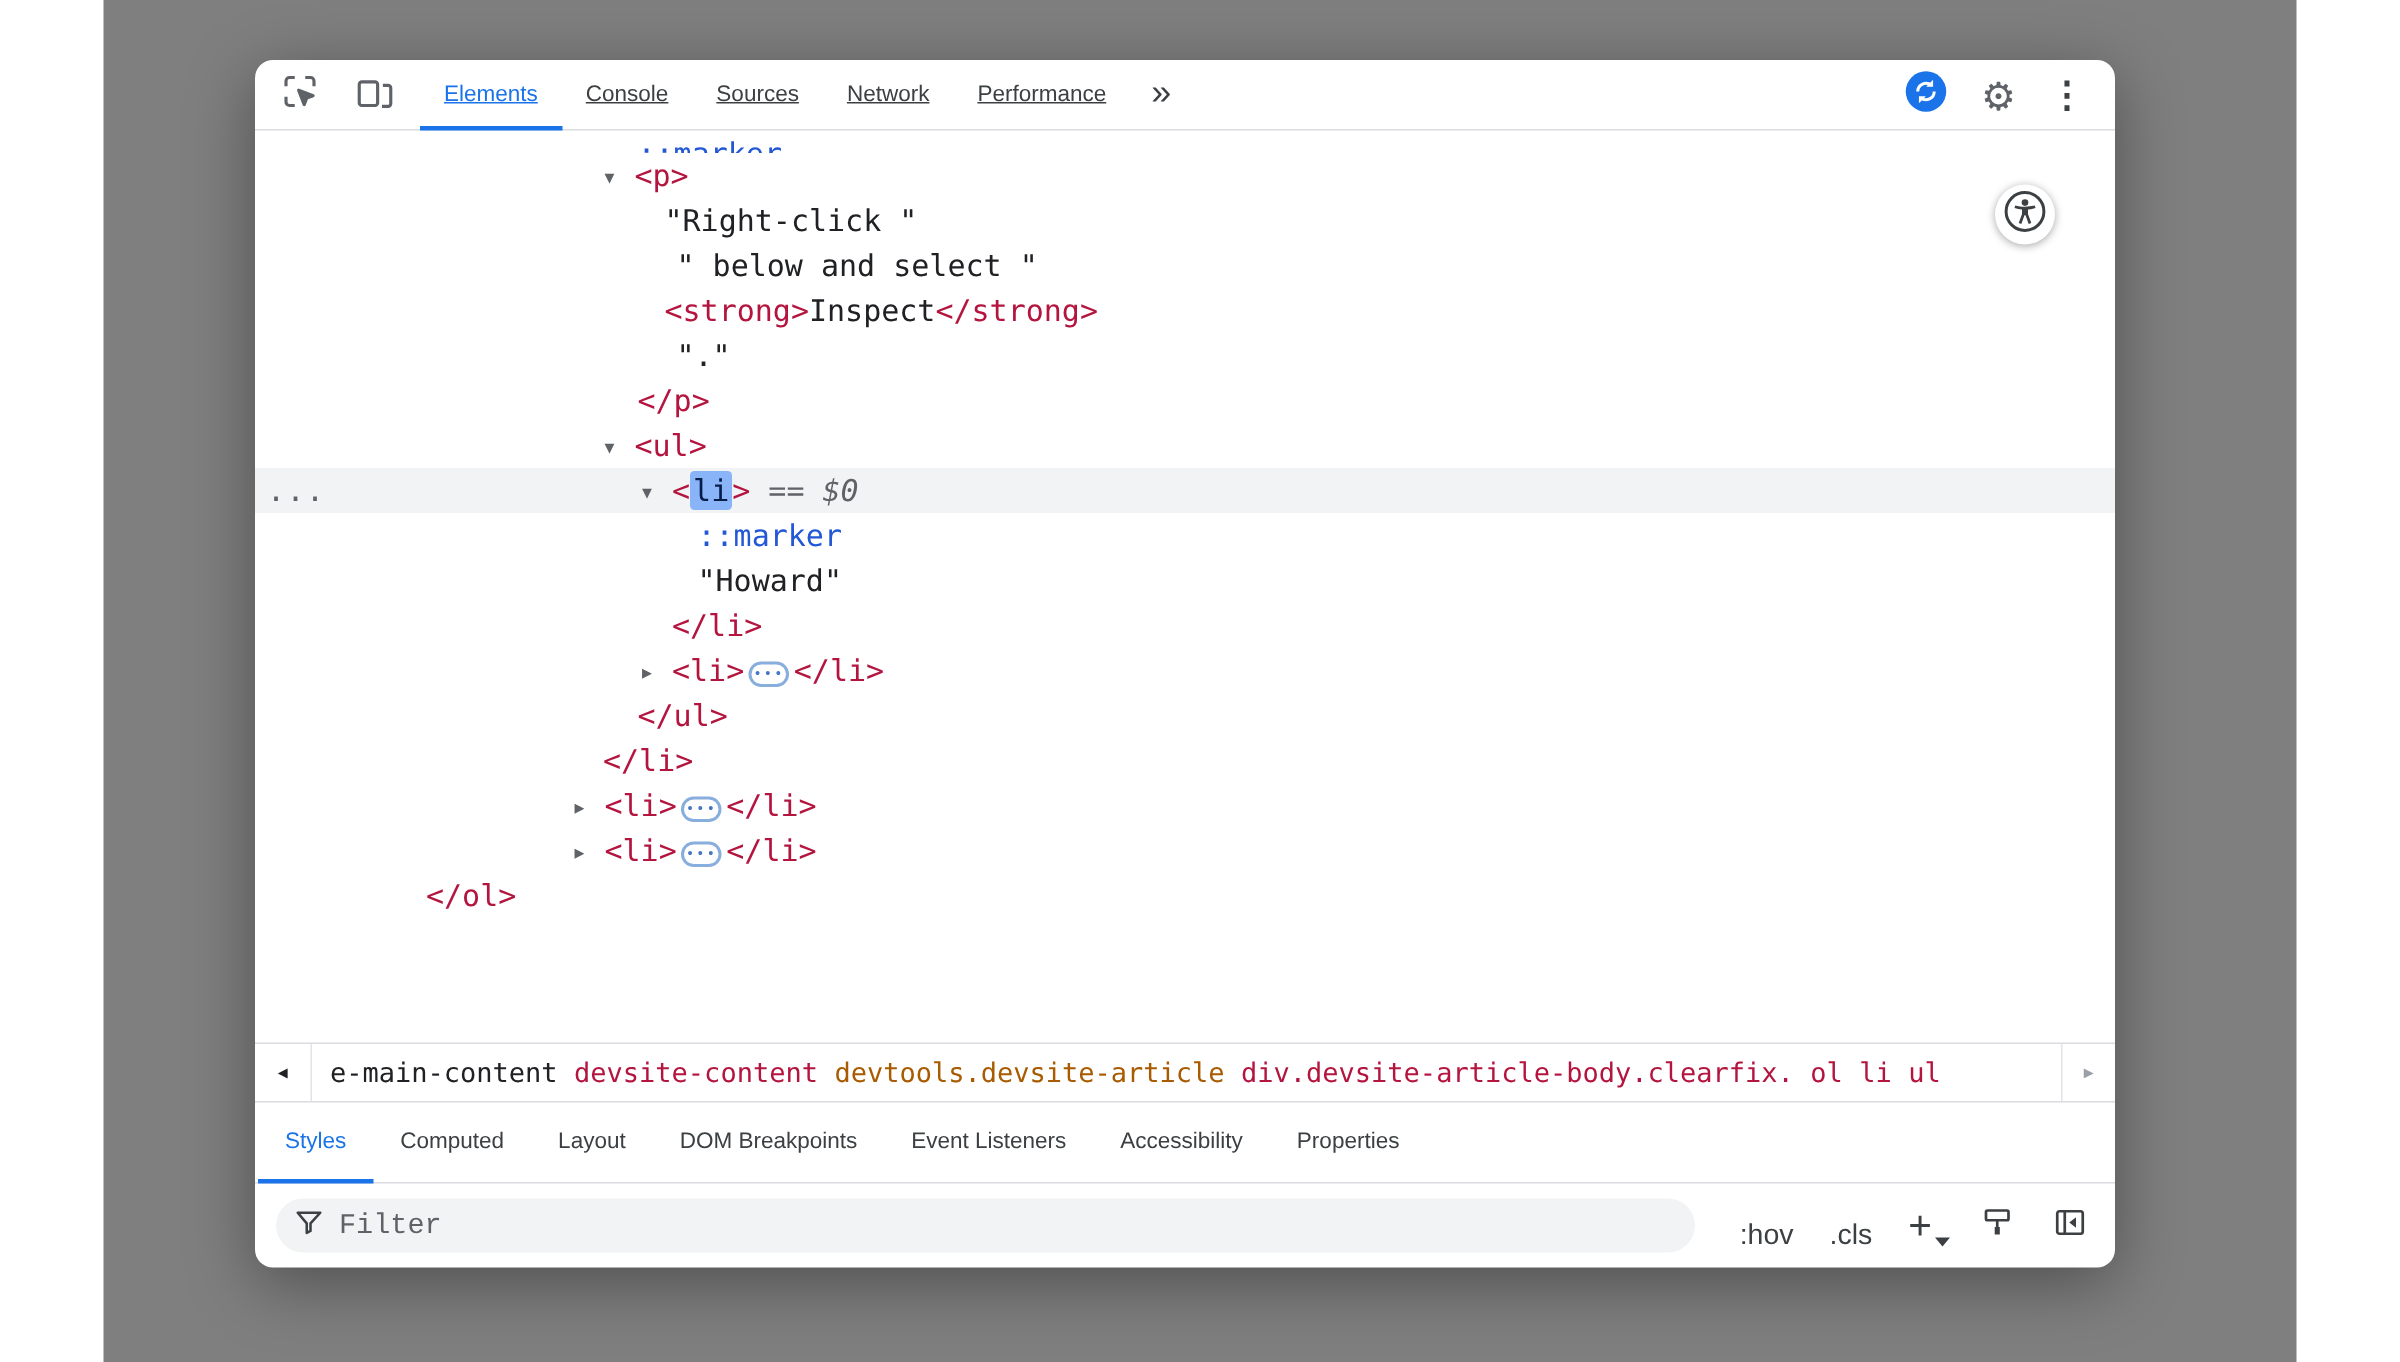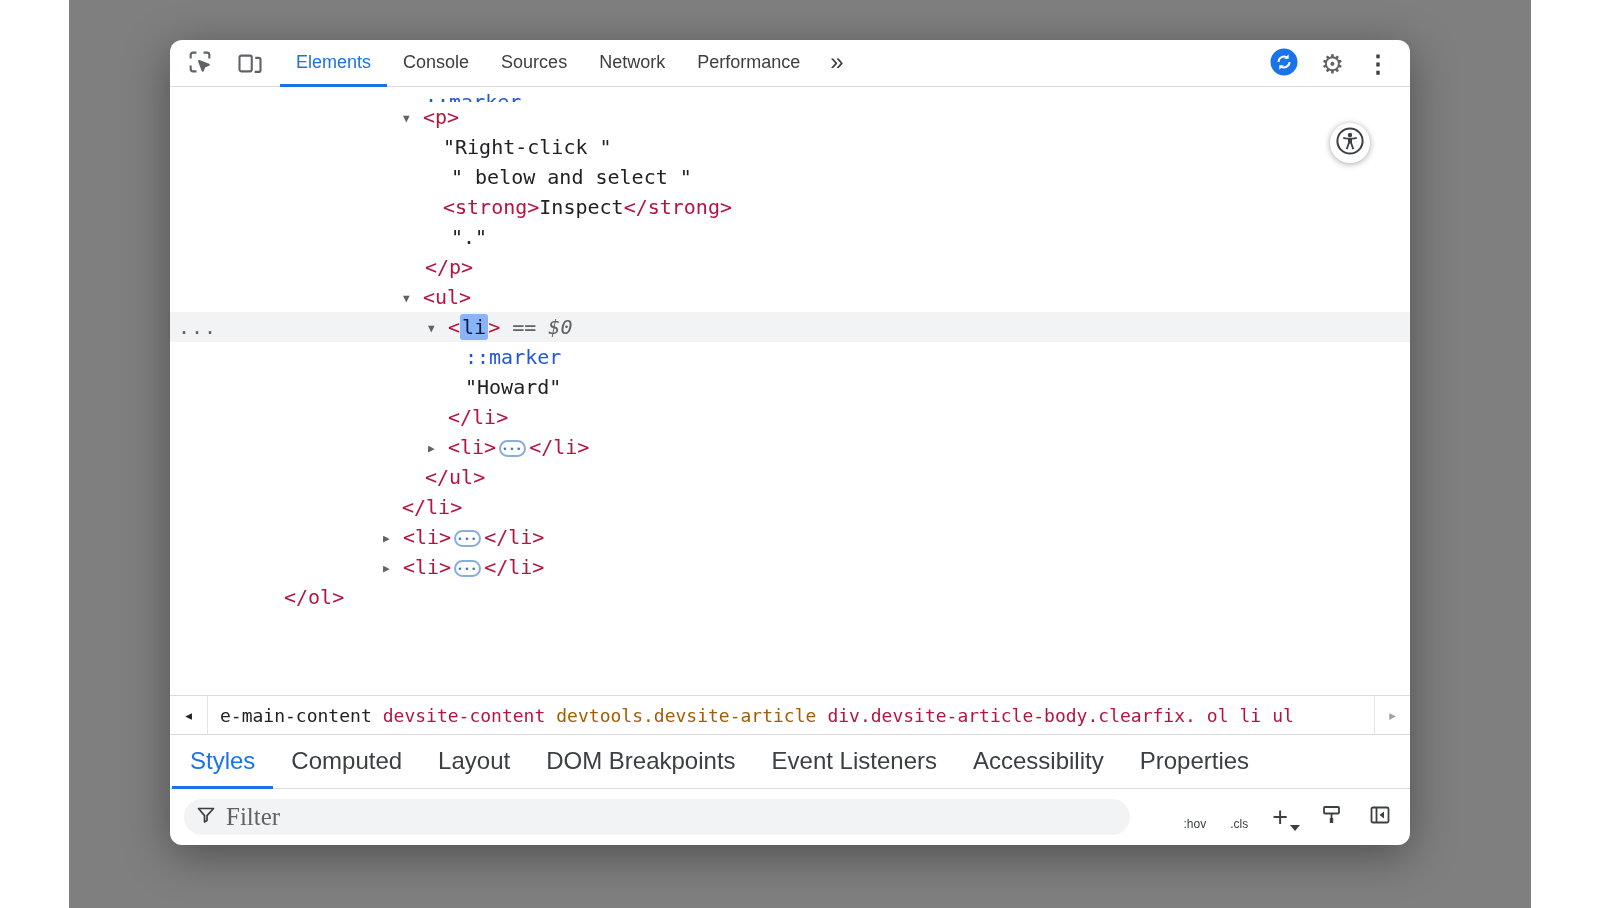--- a/index.html
+++ b/index.html
@@ -17,22 +17,22 @@
   .light { width:19px; height:19px; border-radius:50%; }
   .light.red { background:#ff5f57; } .light.yellow { background:#febc2e; } .light.green { background:#28c840; }
   .win-title { margin-left:130px; font-size:17.5px; font-weight:bold; color:#202124; }
 
   
   .toolbar { flex:0 0 47px; display:flex; align-items:stretch; padding-left:14px;
              box-shadow: inset 0 -1px 0 #dadce0; }
   .tool-icons { display:flex; align-items:center; gap:18px; }
   .tool-btn { display:flex; align-items:center; justify-content:center; width:32px; height:32px; }
   .main-tabs { display:flex; align-items:stretch; margin-left:14px; }
-  .main-tab { padding:0 16px; display:flex; align-items:center; font-size:18px; color:#3c4043;
-              border-bottom:3px solid transparent; }
+  .main-tab { padding:0 16px; display:flex; align-items:center; font-size:15px; color:#3c4043;
+              border-bottom:3px solid transparent;text-decoration:underline; }
   .main-tab.active { color:var(--accent,#1a73e8); border-bottom-color:var(--accent,#1a73e8); }
   .more-tabs { align-self:center; font-size:24px; color:#3c4043; padding:0 14px 4px; }
   .toolbar-right { margin-left:auto; display:flex; align-items:center; gap:22px; padding-right:20px; }
   .gear-glyph { font-size:26px; color:#5f6368; line-height:1; }
   .kebab-glyph { font-size:24px; color:#3c4043; font-weight:bold; line-height:1; }
 
   
   .dom-area { flex:1 1 auto; position:relative; overflow:hidden;
     font-family:"DejaVu Sans Mono", monospace; font-size:20px; }
   .tree-line { height:30px; line-height:30px; white-space:pre; position:relative; }
@@ -61,33 +61,33 @@
   .crumb-nav.right { border-right:none; border-left:1px solid #e4e4e4; color:#9aa0a6; width:36px; }
   .crumb-list { flex:1; display:flex; align-items:center; gap:11px; padding:0 12px; overflow:hidden; }
   .crumb { white-space:nowrap; }
   .crumb.plain { color:#202124; }
   .crumb.red { color:var(--tag,#b4153f); }
   .crumb.orange { color:var(--crumb-orange,#a85b00); }
 
   
   .styles-tabs { flex:0 0 54px; display:flex; align-items:stretch; padding-left:2px;
     box-shadow: inset 0 -1px 0 #dadce0; }
-  .styles-tab { padding:0 18px; display:flex; align-items:center; font-size:24px; color:#3c4043;
+  .styles-tab { padding:0 18px; display:flex; align-items:center; font-size:15px; color:#3c4043;
     border-bottom:3px solid transparent; }
   .styles-tab.active { color:var(--accent,#1a73e8); border-bottom-color:var(--accent,#1a73e8); }
 
   
   .filter-bar { flex:0 0 56px; display:flex; align-items:center; padding:0 14px; }
   .filter-pill { width:946px; height:36px; background:#f1f3f4; border-radius:18px;
     display:flex; align-items:center; padding:0 12px; gap:10px; }
-  .filter-input { border:none; outline:none; background:transparent; font-size:25px; color:#1d4ed8; flex:1;
-    font-family:Liberation Serif, serif; }
+  .filter-input { border:none; outline:none; background:transparent; font-size:19px; color:#1d4ed8; flex:1;
+    font-family:Liberation Mono, monospace; }
   .filter-input::placeholder { color:#5f6368; opacity:1; }
   .filter-right { margin-left:auto; display:flex; align-items:center; gap:24px; padding-right:4px; }
-  .txt-btn { font-size:12px; color:#3c4043;margin-top:14px; }
+  .txt-btn { font-size:19px; color:#3c4043;margin-top:14px; }
   .plus-btn { font-size:27px; color:#3c4043; line-height:1; position:relative; padding-right:8px; }
   .plus-btn::after { content:""; position:absolute; right:-4px; bottom:0;
     border-left:5px solid transparent; border-right:5px solid transparent; border-top:6px solid #3c4043; }
   .icon-btn { display:flex; align-items:center; justify-content:center; }
 </style>
 </head>
 <body>
 
 <div class="backdrop"></div>
 

